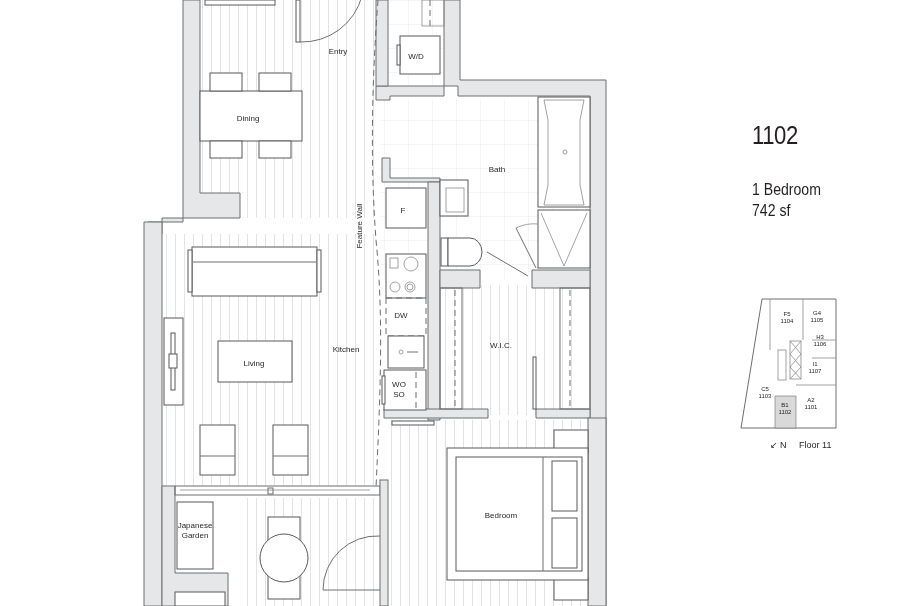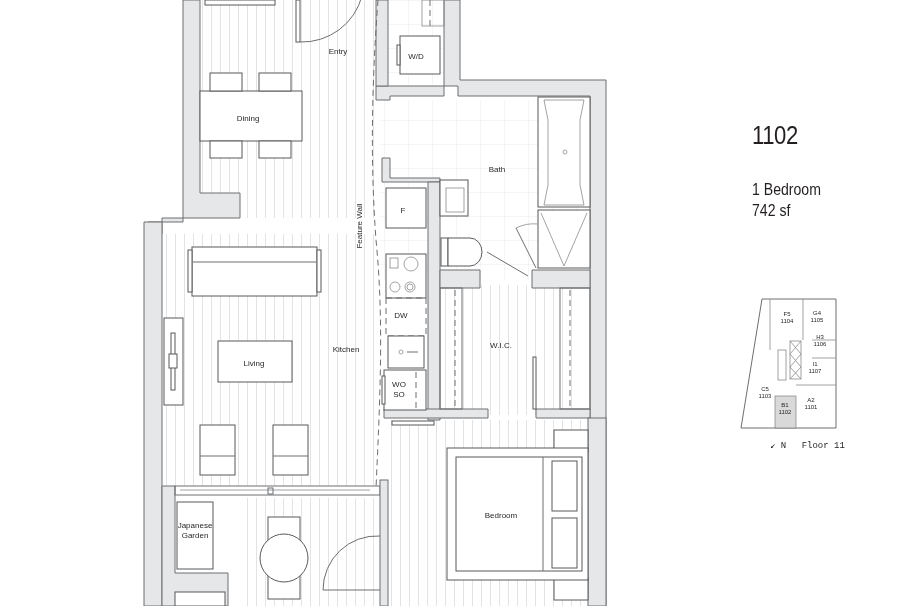--- a/index.html
+++ b/index.html
@@ -11,21 +11,21 @@
   .thin { fill: none; stroke: #8a8b8d; stroke-width: 0.8; }
   .dash { fill: none; stroke: #6d6e70; stroke-width: 1; stroke-dasharray: 6 4; }
   .floorline { stroke: #d6d7d9; stroke-width: 0.7; }
   .tile { stroke: #e1e2e4; stroke-width: 0.7; }
   .label { font-family: "Liberation Sans", sans-serif; font-size: 8px; fill: #231f20; text-anchor: middle; }
   .key-label { font-family: "Liberation Sans", sans-serif; font-size: 6px; fill: #231f20; text-anchor: middle; }
   .info { position: absolute; left: 752px; color: #231f20; font-family: "Liberation Sans", sans-serif; }
   .unit-number { top: 120px; font-size: 26px; letter-spacing: -0.5px; transform: scaleX(0.85); transform-origin: left; }
   .unit-type { top: 181px; font-size: 16px; transform: scaleX(0.88); transform-origin: left; }
   .unit-area { top: 202px; font-size: 16px; transform: scaleX(0.88); transform-origin: left; }
-  .floor-caption { position: absolute; top: 440px; left: 770px; font-size: 9px; color: #231f20; font-family: Liberation Mono, monospace; }
+  .floor-caption { position: absolute; top: 440px; left: 770px; font-size: 9px; color: #231f20; font-family: Liberation Sans, sans-serif; }
   .floor-caption span { margin-right: 10px; }
 </style>
 </head>
 <body>
 
 <svg id="plan" viewBox="0 0 910 606" xmlns="http://www.w3.org/2000/svg">
   <defs>
     <pattern id="wood" width="9" height="10" patternUnits="userSpaceOnUse">
       <line x1="4.5" y1="0" x2="4.5" y2="10" class="floorline"></line>
     </pattern>

